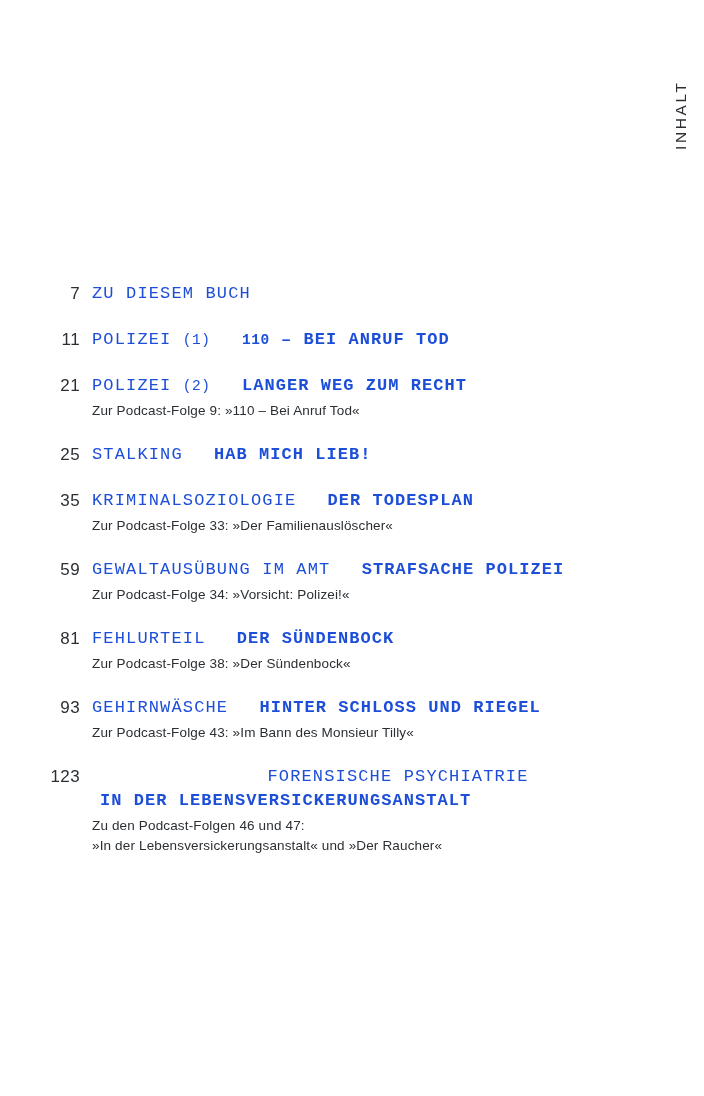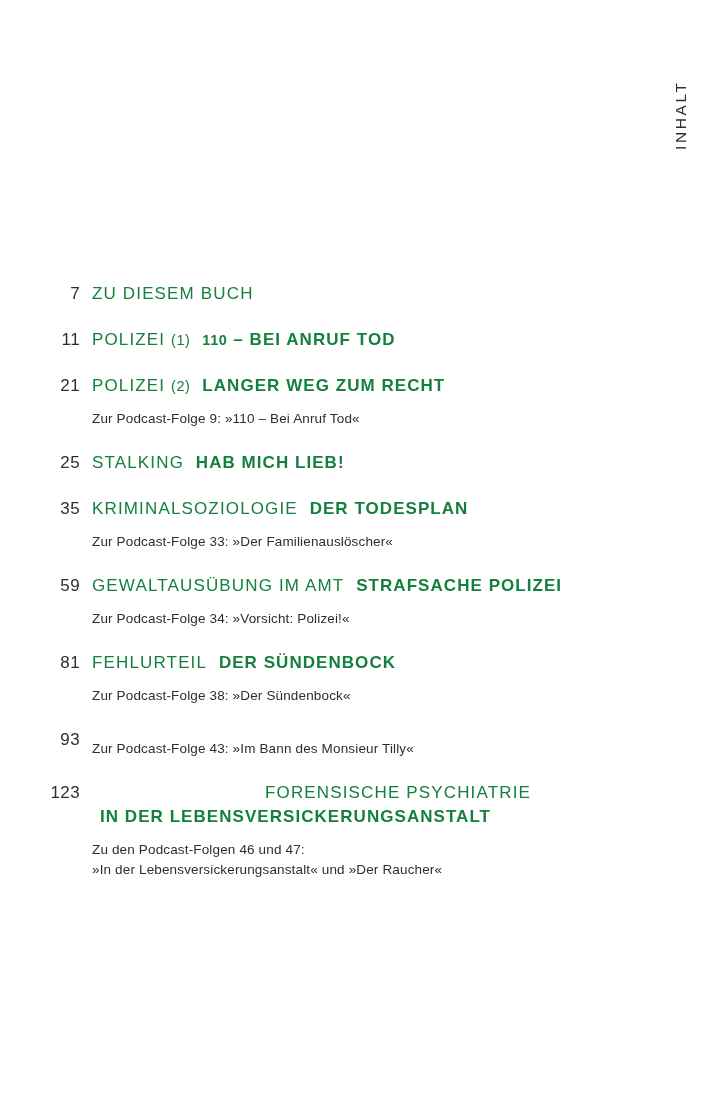--- a/index.html
+++ b/index.html
@@ -60,55 +60,56 @@
     box-sizing: border-box;
   }
 
   .entry-body {
     flex: 1;
   }
 
   .title-line {
     font-size: 17px;
     line-height: 24px;
-    color: #15803d;
+    color: #1d4ed8;
     letter-spacing: 1.05px;
     white-space: nowrap;
+    font-family: Liberation Mono, monospace;
   }
   .cat {
     font-weight: 400;
     letter-spacing: 1.15px;
   }
   .small-caps-num {
     font-size: 14.5px;
     letter-spacing: 0.6px;
   }
   .ttl {
     font-weight: 700;
     letter-spacing: 1.05px;
-    margin-left: 6px;
+    margin-left: 20px;
   }
   .ttl-block {
     font-weight: 700;
     letter-spacing: 1.05px;
     display: block;
     margin-left: 8px;
   }
   .cat-block {
     display: block;
     letter-spacing: 1.15px;
     text-align: center;
   }
 
   .sub {
     font-size: 13.5px;
     line-height: 20px;
     letter-spacing: 0.15px;
     color: #2b2f33;
-    margin-top: 11px;
+    margin-top: 3px;
     white-space: nowrap;
   }
   .sub-2 {
     margin-top: 0;
   }
 </style>
 </head>
 <body>
 
 <div class="running-head">INHALT</div>
@@ -186,20 +187,24 @@
         <span class="cat">FEHLURTEIL</span>
         <span class="ttl">DER SÜNDENBOCK</span>
       </div>
       <div class="sub">Zur Podcast-Folge 38: »Der Sündenbock«</div>
     </div>
   </div>
 
   <div class="entry">
     <div class="page-num">93</div>
     <div class="entry-body">
+      <div class="title-line">
+        <span class="cat">GEHIRNWÄSCHE</span>
+        <span class="ttl">HINTER SCHLOSS UND RIEGEL</span>
+      </div>
       <div class="sub">Zur Podcast-Folge 43: »Im Bann des Monsieur Tilly«</div>
     </div>
   </div>
 
   <div class="entry">
     <div class="page-num">123</div>
     <div class="entry-body">
       <div class="title-line">
         <span class="cat cat-block">FORENSISCHE PSYCHIATRIE</span>
         <span class="ttl ttl-block">IN DER LEBENSVERSICKERUNGSANSTALT</span>

